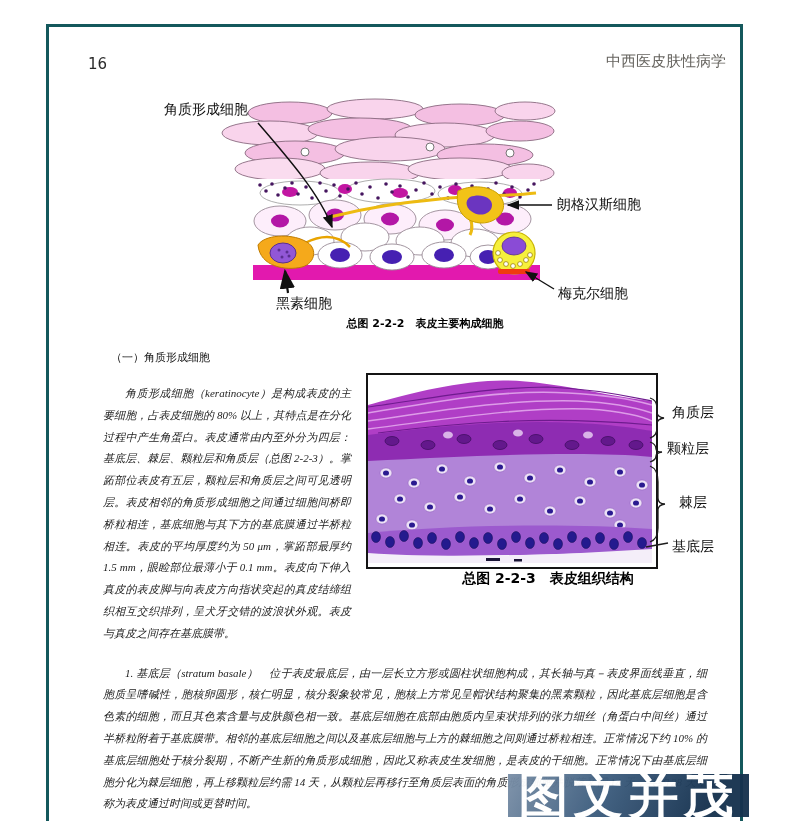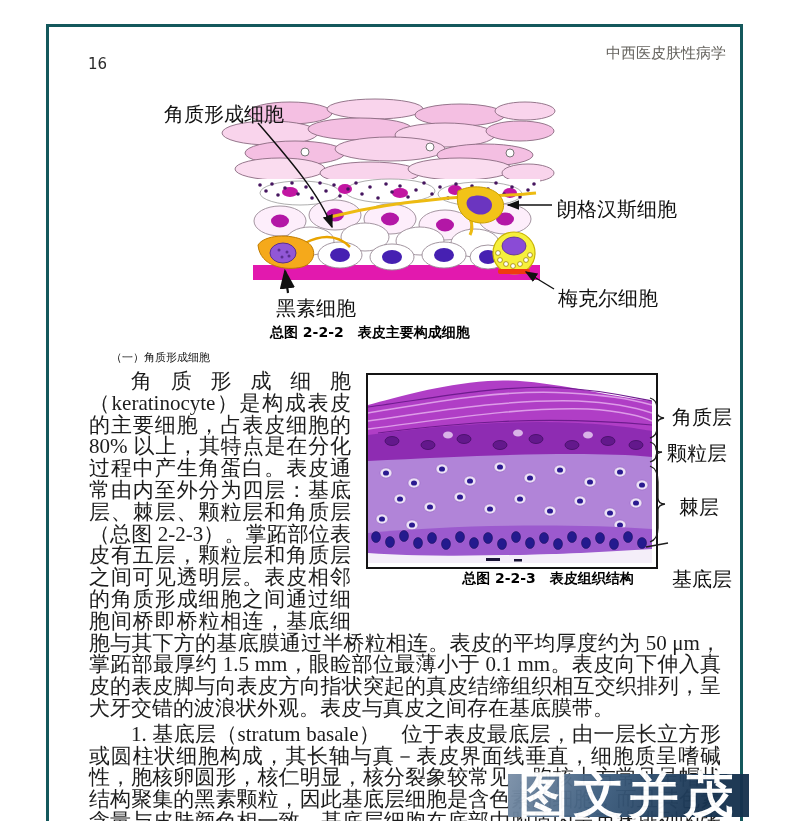--- a/index.html
+++ b/index.html
@@ -5,47 +5,47 @@
   html,body{margin:0;padding:0;}
   body{
     position:relative;width:790px;height:821px;overflow:hidden;background:#ffffff;
     font-family:"Liberation Serif","DejaVu Serif",serif;color:#1c1c1c;
   }
   .page-border{
     position:absolute;left:46px;top:24px;width:697px;height:900px;
     border:3px solid #14585c;box-sizing:border-box;pointer-events:none;
   }
   .page-num{position:absolute;left:88px;top:55px;font:15px "DejaVu Sans",sans-serif;color:#2a2a2a;text-align:center;}
-  .running-head{position:absolute;left:606px;top:44px;font:15px "DejaVu Sans",sans-serif;color:#66645f;}
+  .running-head{position:absolute;left:606px;top:52px;font:15px "DejaVu Sans",sans-serif;color:#66645f;}
 
   
   .fig1{position:absolute;left:140px;top:95px;width:525px;height:250px;}
   .fig1 svg{position:absolute;left:0;top:0;}
-  .fig-label{position:absolute;font-size:20px;color:#111;white-space:nowrap;}
+  .fig-label{position:absolute;font-size:14px;color:#111;white-space:nowrap;}
   .fig1-caption{
-    position:absolute;left:130px;top:221px;width:310px;
-    font-family:"DejaVu Sans",sans-serif;font-weight:bold;font-size:14px;color:#000;margin-top:8px;
+    position:absolute;left:130px;top:221px;width:310px;text-align:center;
+    font-family:"DejaVu Sans",sans-serif;font-weight:bold;font-size:11px;color:#000;
   }
 
   
   .fig2{position:absolute;left:358px;top:370px;width:370px;height:232px;}
   .micro{position:absolute;left:8px;top:3px;width:288px;height:192px;border:2px solid #141414;box-sizing:content-box;}
   .fig2-annot{position:absolute;left:0;top:0;}
   .fig2-caption{
     position:absolute;left:40px;top:200px;width:300px;text-align:center;
     font-family:"DejaVu Sans",sans-serif;font-weight:bold;font-size:14px;color:#000;
   }
 
   
   .content{position:absolute;left:85px;top:350px;width:640px;}
   .sec-heading{margin:0 0 6px 26px;font-size:11px;font-weight:normal;color:#111;}
   .fig-spacer{float:right;width:374px;height:244px;}
   .para{
-    margin:4px;font-size:21px;line-height:21.8px;text-align:justify;
-    text-indent:2em;color:#1c1c1c;
+    margin:18px;font-size:11px;line-height:21.8px;text-align:justify;
+    text-indent:2em;color:#1c1c1c;font-style:italic;
   }
 
   
   .watermark{
     position:absolute;left:508px;top:774px;width:241px;height:43px;
     display:flex;align-items:center;justify-content:center;overflow:visible;
     background:linear-gradient(115deg,#7b90a8 0%,#3f5f80 38%,#16324f 82%);
     opacity:.96;
   }
   .watermark span{
@@ -349,19 +349,19 @@
     <g fill="none" stroke="#1d1d1d" stroke-width="1.3">
       <path d="M292,28 Q299,30 299,38 L299,42 Q299,47 306,48 Q299,49 299,54 L299,58 Q299,66 292,68"></path>
       <path d="M292,72 Q298,74 298,79 Q298,82 304,82 Q298,83 298,86 Q298,90 292,92"></path>
       <path d="M292,96 Q300,99 300,112 L300,128 Q300,134 307,134 Q300,135 300,140 L300,158 Q300,169 292,172"></path>
       <path d="M288,177 L310,173"></path>
     </g>
   </svg>
   <div class="fig-label" style="left:314px;top:34px;">角质层</div>
   <div class="fig-label" style="left:309px;top:70px;">颗粒层</div>
   <div class="fig-label" style="left:321px;top:124px;">棘层</div>
-  <div class="fig-label" style="left:314px;top:168px;margin-top:28px;">基底层</div>
+  <div class="fig-label" style="left:314px;top:168px;">基底层</div>
   <div class="fig2-caption">总图 2-2-3　表皮组织结构</div>
 </div>
 
 <div class="watermark">
   <span>图文并茂</span>
 </div>
 
 </body></html>

